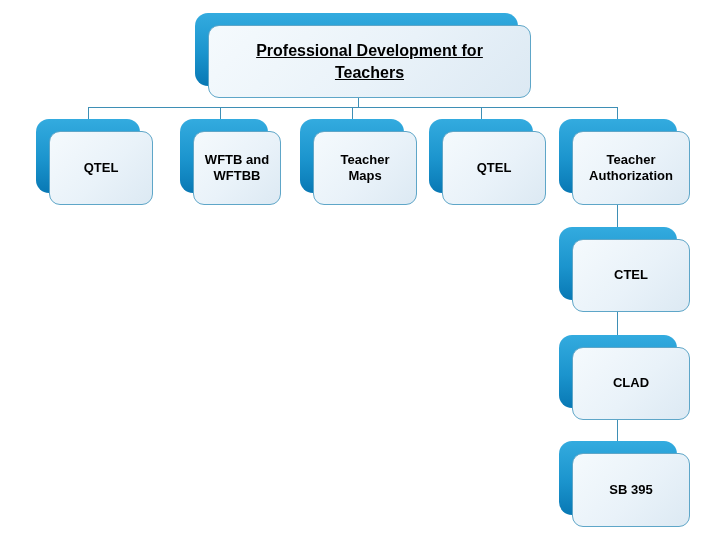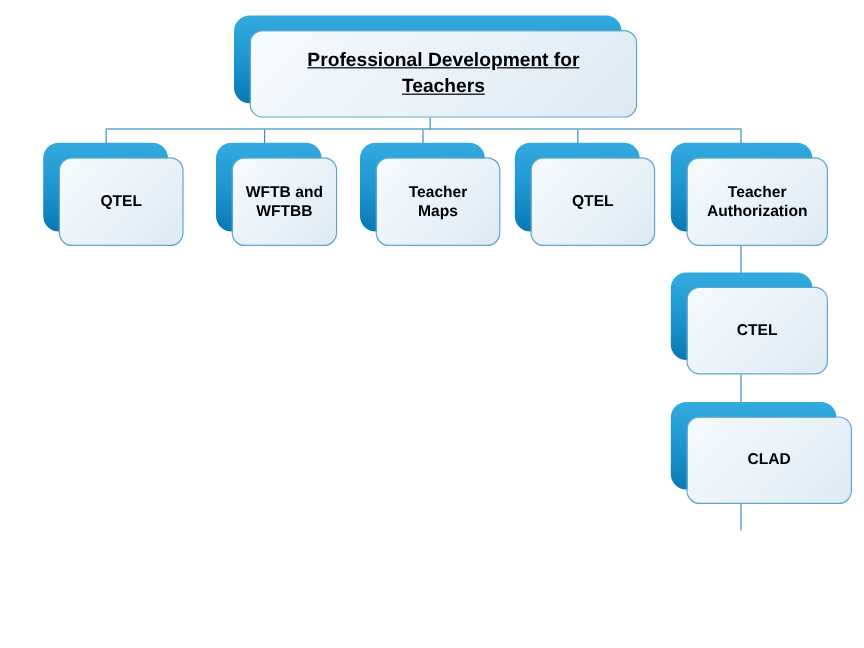--- a/index.html
+++ b/index.html
@@ -44,21 +44,21 @@
   .n-title { left: 208px; top: 25px;  width: 323px; height: 73px; }
   .n-title .front { font-size: 16px; text-decoration: underline; padding: 4px 16px; line-height: 1.35; }
   .n-title .back  { left: -13px; top: -12px; }
 
   .n-qtel  { left: 49px;  top: 131px; width: 104px; height: 74px; }
   .n-wftb  { left: 181px; top: 131px; width: 88px; height: 74px; margin-left: 12px; }
   .n-maps  { left: 313px; top: 131px; width: 104px; height: 74px; }
   .n-elpd  { left: 442px; top: 131px; width: 104px; height: 74px; }
   .n-ta    { left: 572px; top: 131px; width: 118px; height: 74px; }
   .n-ctel  { left: 572px; top: 239px; width: 118px; height: 73px; text-decoration: underline; }
-  .n-clad  { left: 572px; top: 347px; width: 118px; height: 73px; padding-left: 20px; }
+  .n-clad  { left: 572px; top: 347px; width: 118px; height: 73px; }
   .n-sb395 { left: 572px; top: 453px; width: 118px; height: 74px; }
 
   
   #c-title-drop { left: 358px; top: 98px;  width: 1px;   height: 10px; }
   #c-rail       { left: 88px;  top: 107px; width: 530px; height: 1px;  }
   #c-drop-1 { left: 88px;  top: 108px; width: 1px; height: 12px; }
   #c-drop-2 { left: 220px; top: 108px; width: 1px; height: 12px; }
   #c-drop-3 { left: 352px; top: 108px; width: 1px; height: 12px; }
   #c-drop-4 { left: 481px; top: 108px; width: 1px; height: 12px; }
   #c-drop-5 { left: 617px; top: 108px; width: 1px; height: 12px; }
@@ -115,14 +115,18 @@
   <div class="node n-ctel">
     <div class="back"></div>
     <div class="front">CTEL</div>
   </div>
 
   <div class="node n-clad">
     <div class="back"></div>
     <div class="front">CLAD</div>
   </div>
 
+  <div class="node n-sb395">
+    <div class="back"></div>
+    <div class="front">SB 395</div>
+  </div>
 
 </div>
 
 </body></html>

